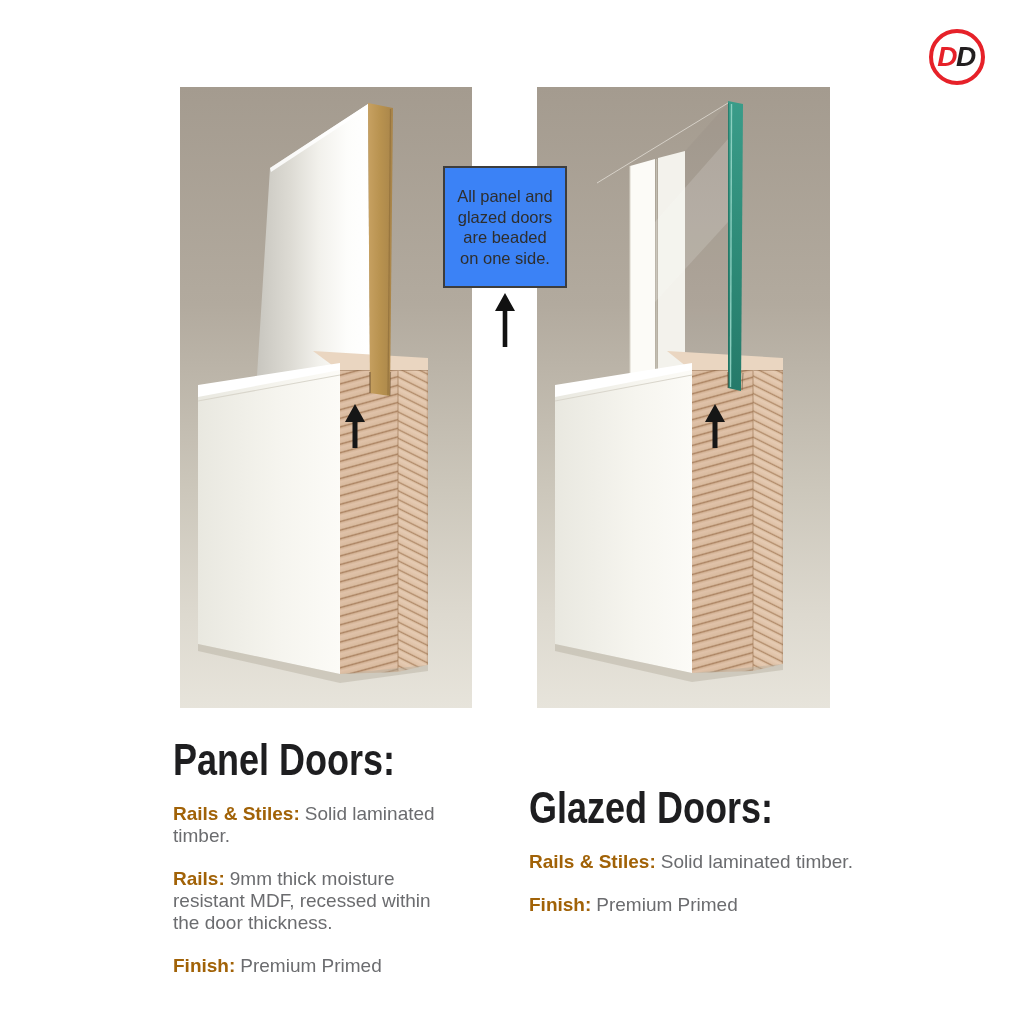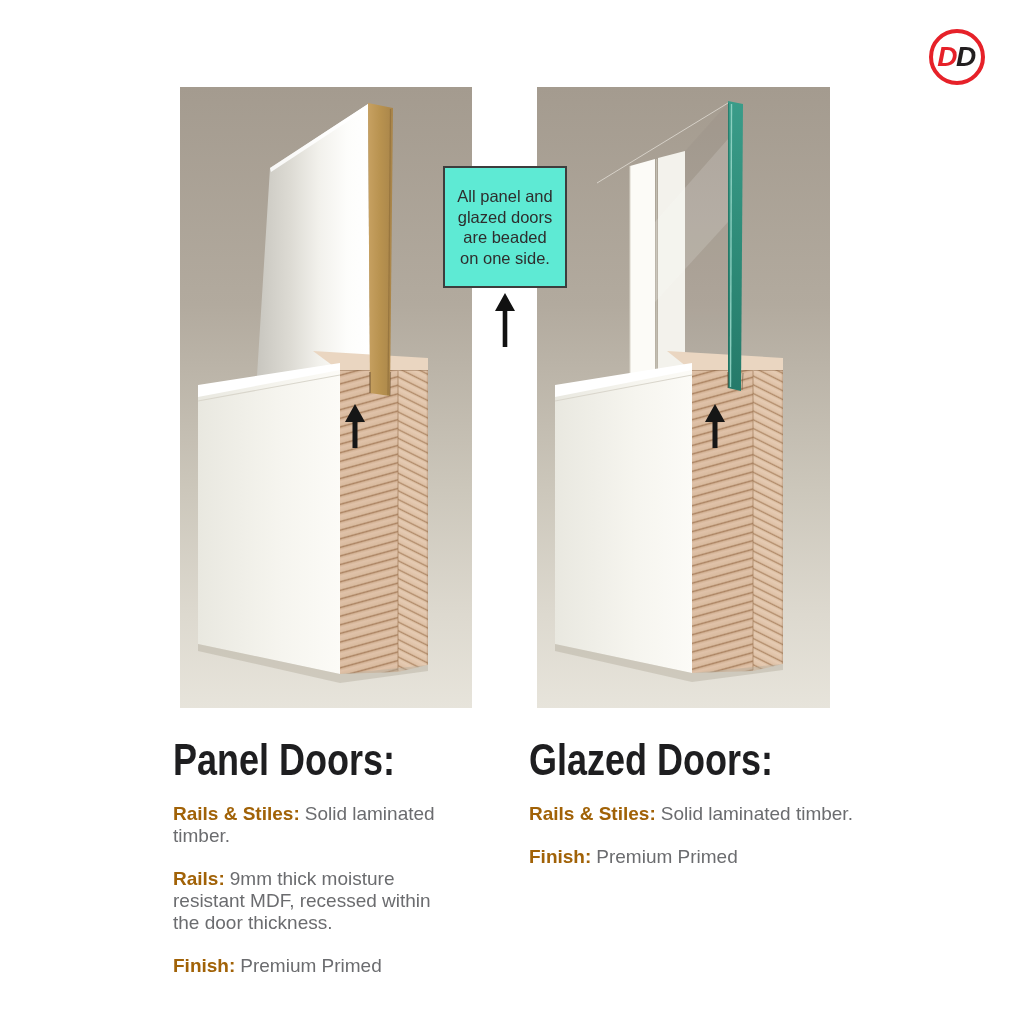--- a/index.html
+++ b/index.html
@@ -7,21 +7,21 @@
     width:1024px;height:1024px;position:relative;background:#ffffff;
     font-family:"Liberation Sans", sans-serif;overflow:hidden;
   }
   .photo{position:absolute;top:87px;height:621px;}
   .photo svg{display:block;width:100%;height:100%;}
   #photo-left{left:180px;width:292px;}
   #photo-right{left:537px;width:293px;}
 
   .callout{
     position:absolute;left:443px;top:166px;width:124px;height:122px;
-    box-sizing:border-box;background:#5eead4;border:2px solid #3d3d3d;
+    box-sizing:border-box;background:#3b82f6;border:2px solid #3d3d3d;
     display:flex;align-items:center;justify-content:center;text-align:center;
     z-index:5;
   }
   .callout-text{
     white-space:pre-line;font-size:16.5px;line-height:20.5px;color:#2e2e2e;
   }
   .callout-arrow{position:absolute;left:489px;top:291px;width:32px;height:58px;z-index:5;}
 
   .logo{
     position:absolute;left:929px;top:29px;width:56px;height:56px;
@@ -30,21 +30,21 @@
   }
   .logo-text{
     font-weight:bold;font-style:italic;font-size:28px;letter-spacing:-1.5px;
     line-height:1;padding-right:2px;
   }
   .logo-d1{color:#e62129;}
   .logo-d2{color:#231f20;}
 
   .col{position:absolute;top:737px;}
   #col-left{left:173px;width:312px;}
-  #col-right{left:529px;width:330px;}
+  #col-right{left:529px;width:330px;margin-top:48px;}
   .col h2{
     margin:0 0 21px 0;font-size:45px;line-height:1;color:#1e1e20;
     transform:scaleX(0.8);transform-origin:left top;white-space:nowrap;
     letter-spacing:0px;font-weight:bold;
   }
   .spec{
     margin:0 0 21px 0;font-size:19px;line-height:22px;color:#6b6c6f;
   }
   .spec strong{color:#a16207;margin-right:5px;}
   .spec .spec-text{white-space:pre-line;}

